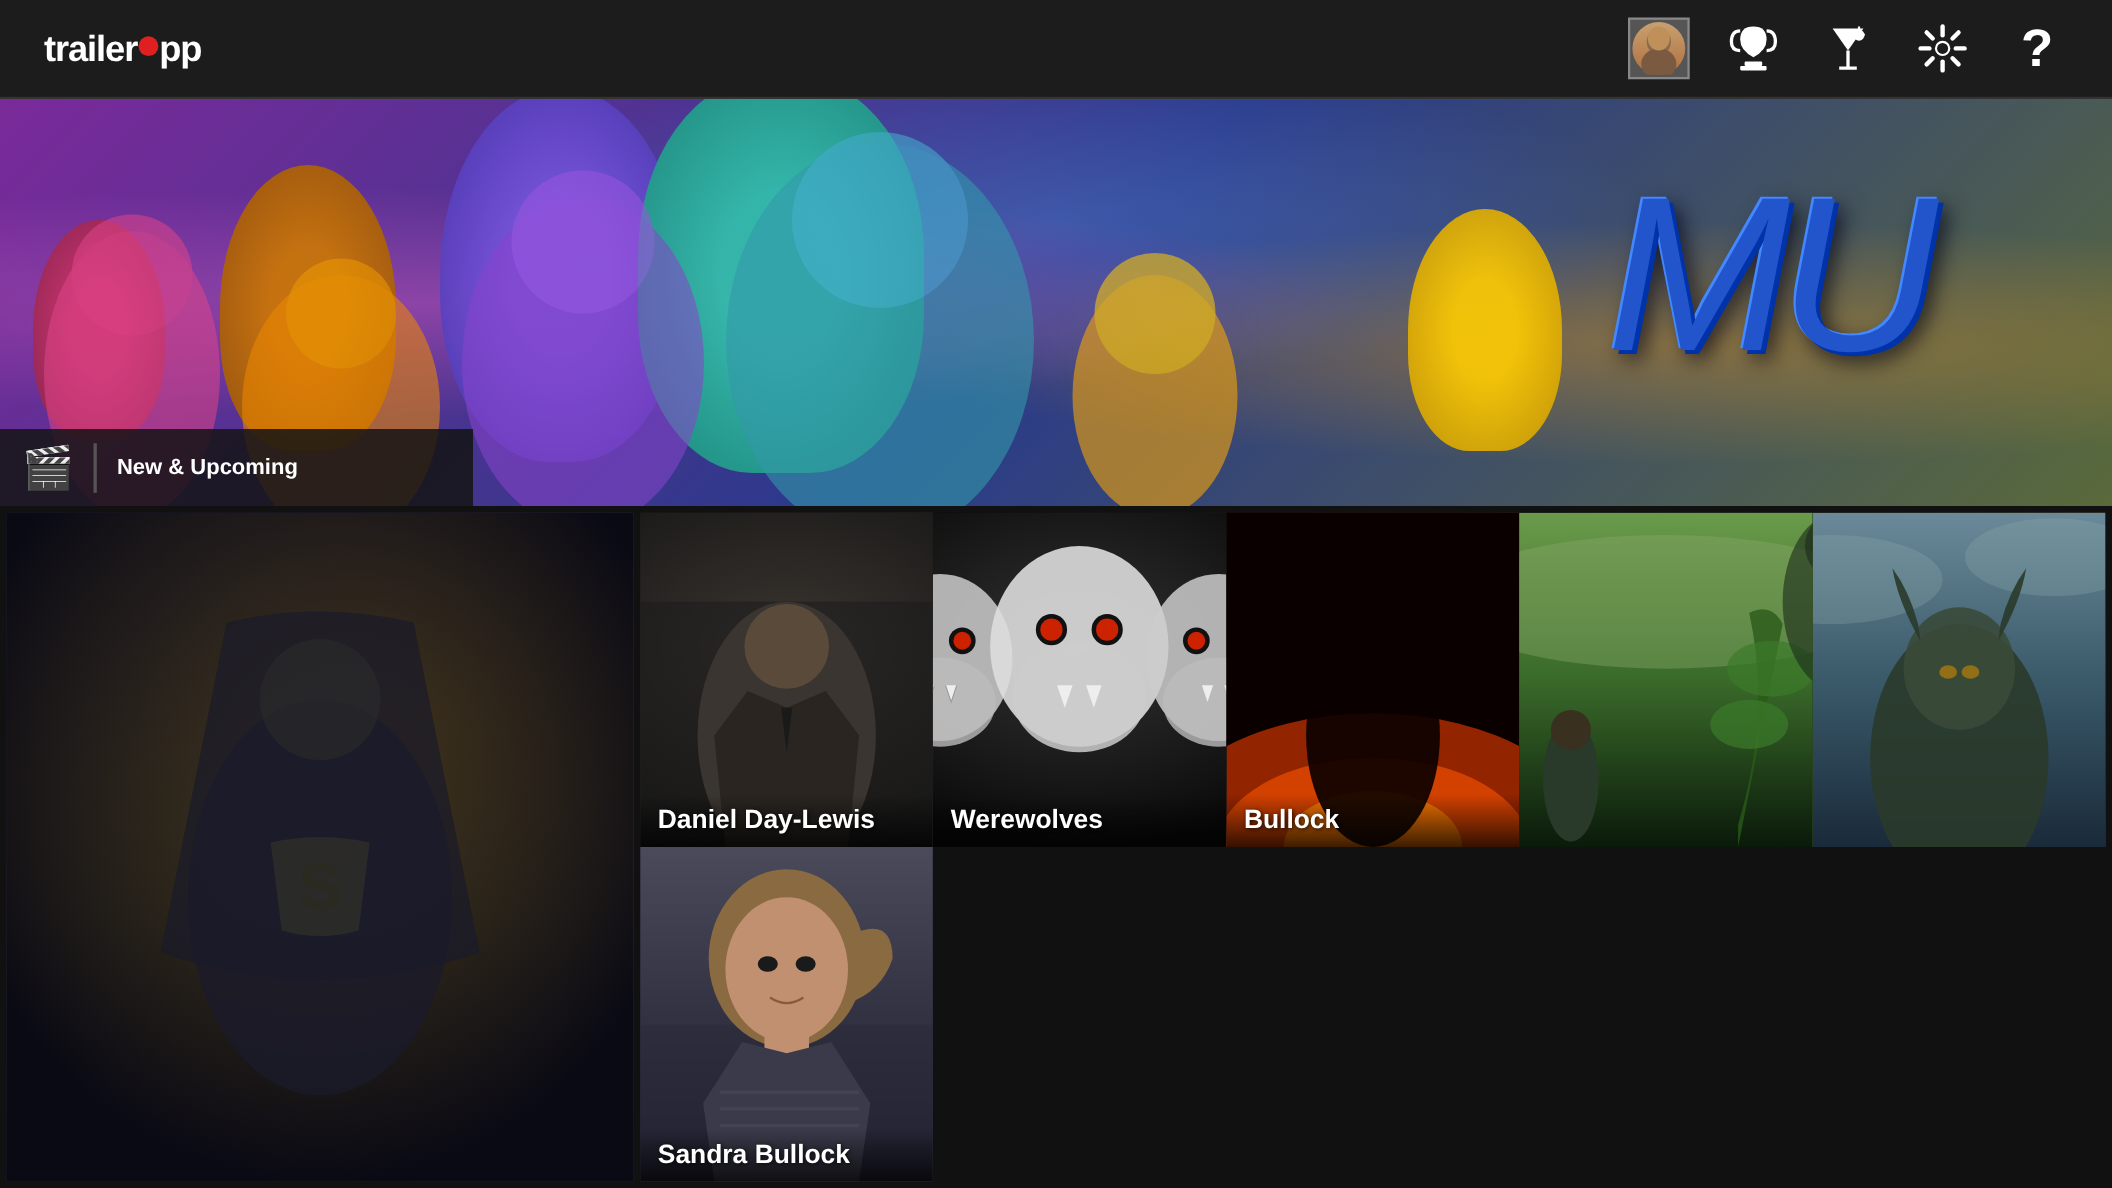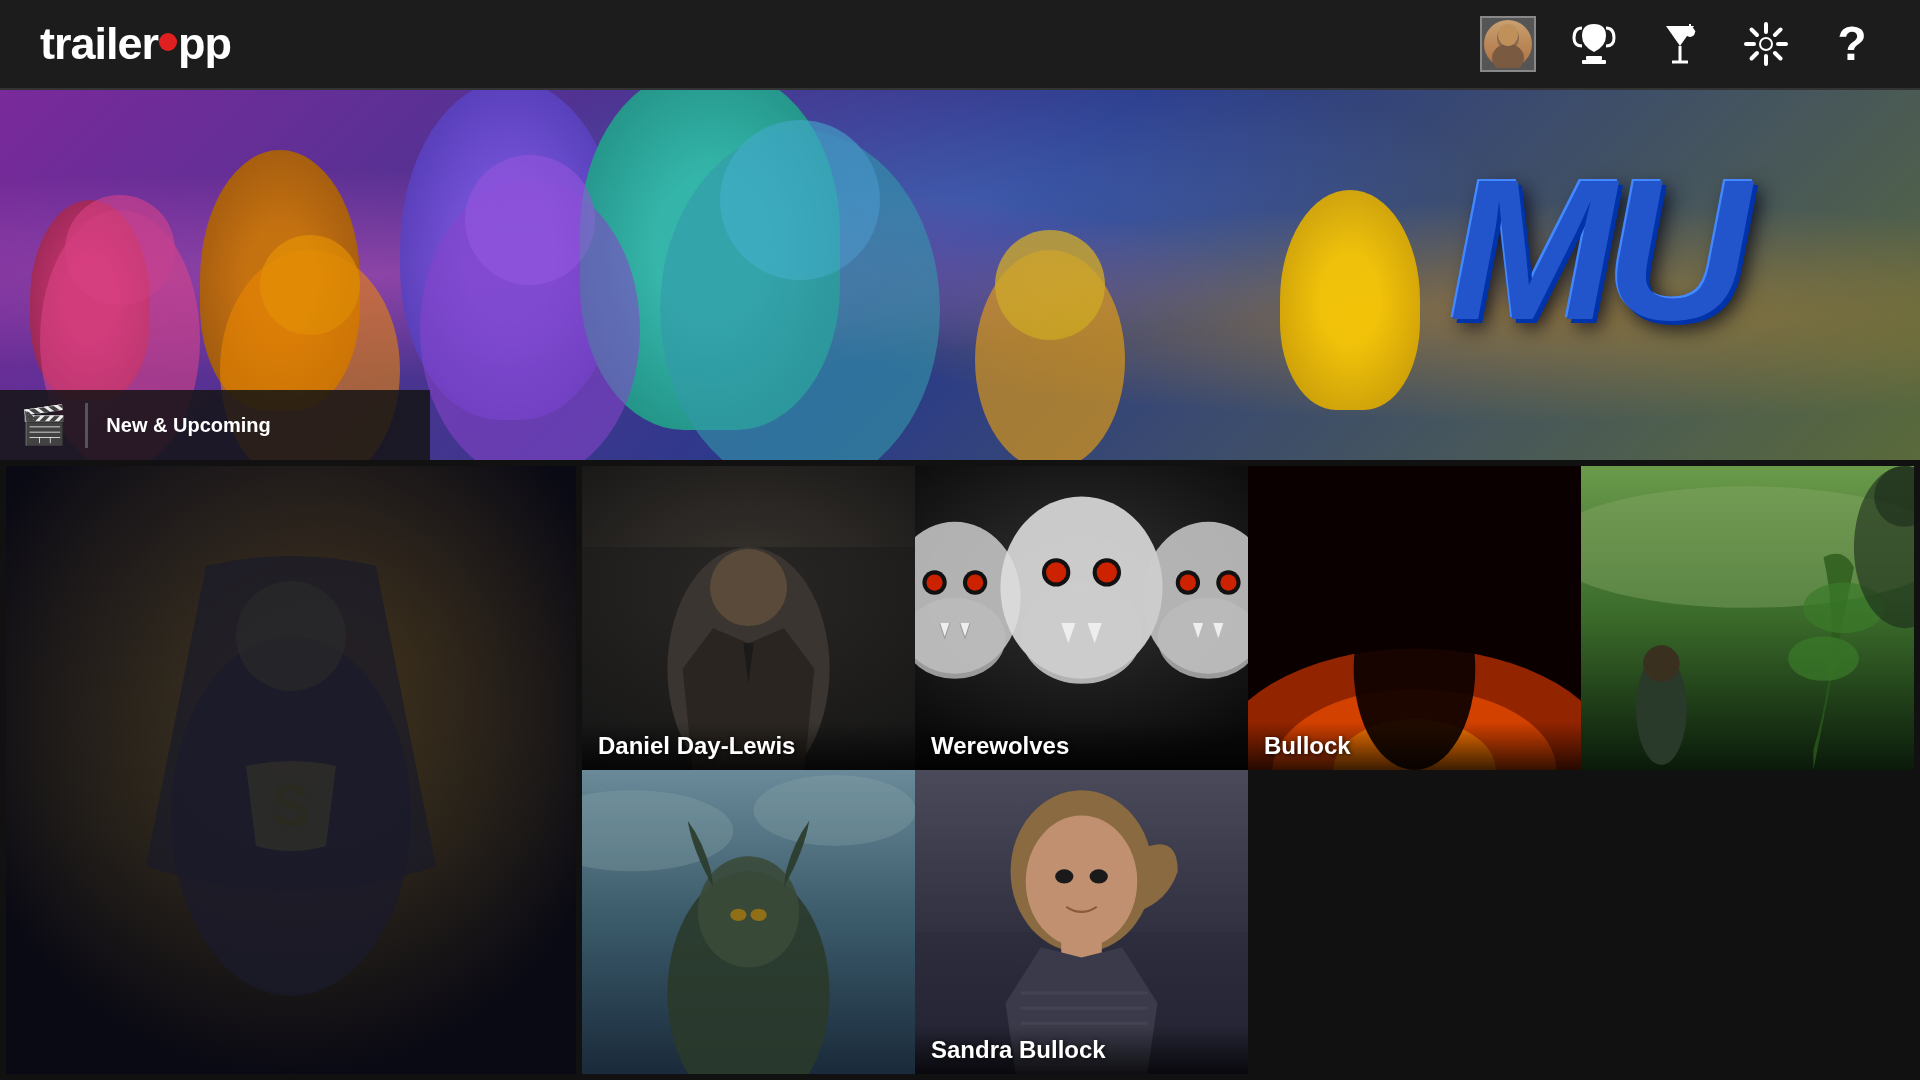--- a/index.html
+++ b/index.html
@@ -21,21 +21,21 @@
       align-items: center;
       justify-content: space-between;
       padding: 0 40px;
       border-bottom: 2px solid #333;
     }
     #logo {
       display: flex;
       align-items: center;
     }
     .logo-text {
-      font-size: 45px;
+      font-size: 33px;
       font-weight: bold;
       color: white;
       letter-spacing: -1px;
     }
     .logo-dot {
       display: inline-block;
       width: 18px;
       height: 18px;
       background: #e02020;
       border-radius: 50%;
@@ -91,24 +91,24 @@
       top: 0; left: 0; right: 0; bottom: 0;
       background:
         radial-gradient(ellipse at 20% 50%, rgba(180,80,180,0.6) 0%, transparent 40%),
         radial-gradient(ellipse at 50% 30%, rgba(80,120,200,0.5) 0%, transparent 40%),
         radial-gradient(ellipse at 80% 60%, rgba(200,140,40,0.5) 0%, transparent 35%),
         linear-gradient(135deg, #7a2a9a 0%, #2a3a8a 50%, #5a6a3a 100%);
     }
     
     .mu-logo {
       position: absolute;
-      right: 180px;
+      right: 168px;
       top: 60px;
       font-size: 200px;
-      font-weight: 700;
+      font-weight: 400;
       color: #2255cc;
       text-shadow: 4px 4px 0 #0033aa, -2px -2px 0 #4488ff, 8px 8px 20px rgba(0,0,20,0.8);
       font-style: italic;
       letter-spacing: -10px;
       line-height: 1;
       z-index: 2;
     }
     
     .hero-label {
       position: absolute;
@@ -221,21 +221,21 @@
       top: 0; left: 0; right: 0; bottom: 0;
       background:
         radial-gradient(ellipse at 70% 30%, rgba(80,60,20,0.6) 0%, transparent 50%),
         linear-gradient(180deg, #1a1a2a 0%, #2a2a1a 60%, #0a0a0a 100%);
     }
 
     
     .right-grid {
       flex: 1;
       display: grid;
-      grid-template-columns: 1fr 1fr 1fr 1fr;
+      grid-template-columns: 1fr 1fr 1fr 1fr 1fr;
       grid-template-rows: 1fr 1fr;
       gap: 0;
     }
     .grid-card {
       position: relative;
       overflow: hidden;
       cursor: pointer;
     }
     .card-label {
       position: absolute;

